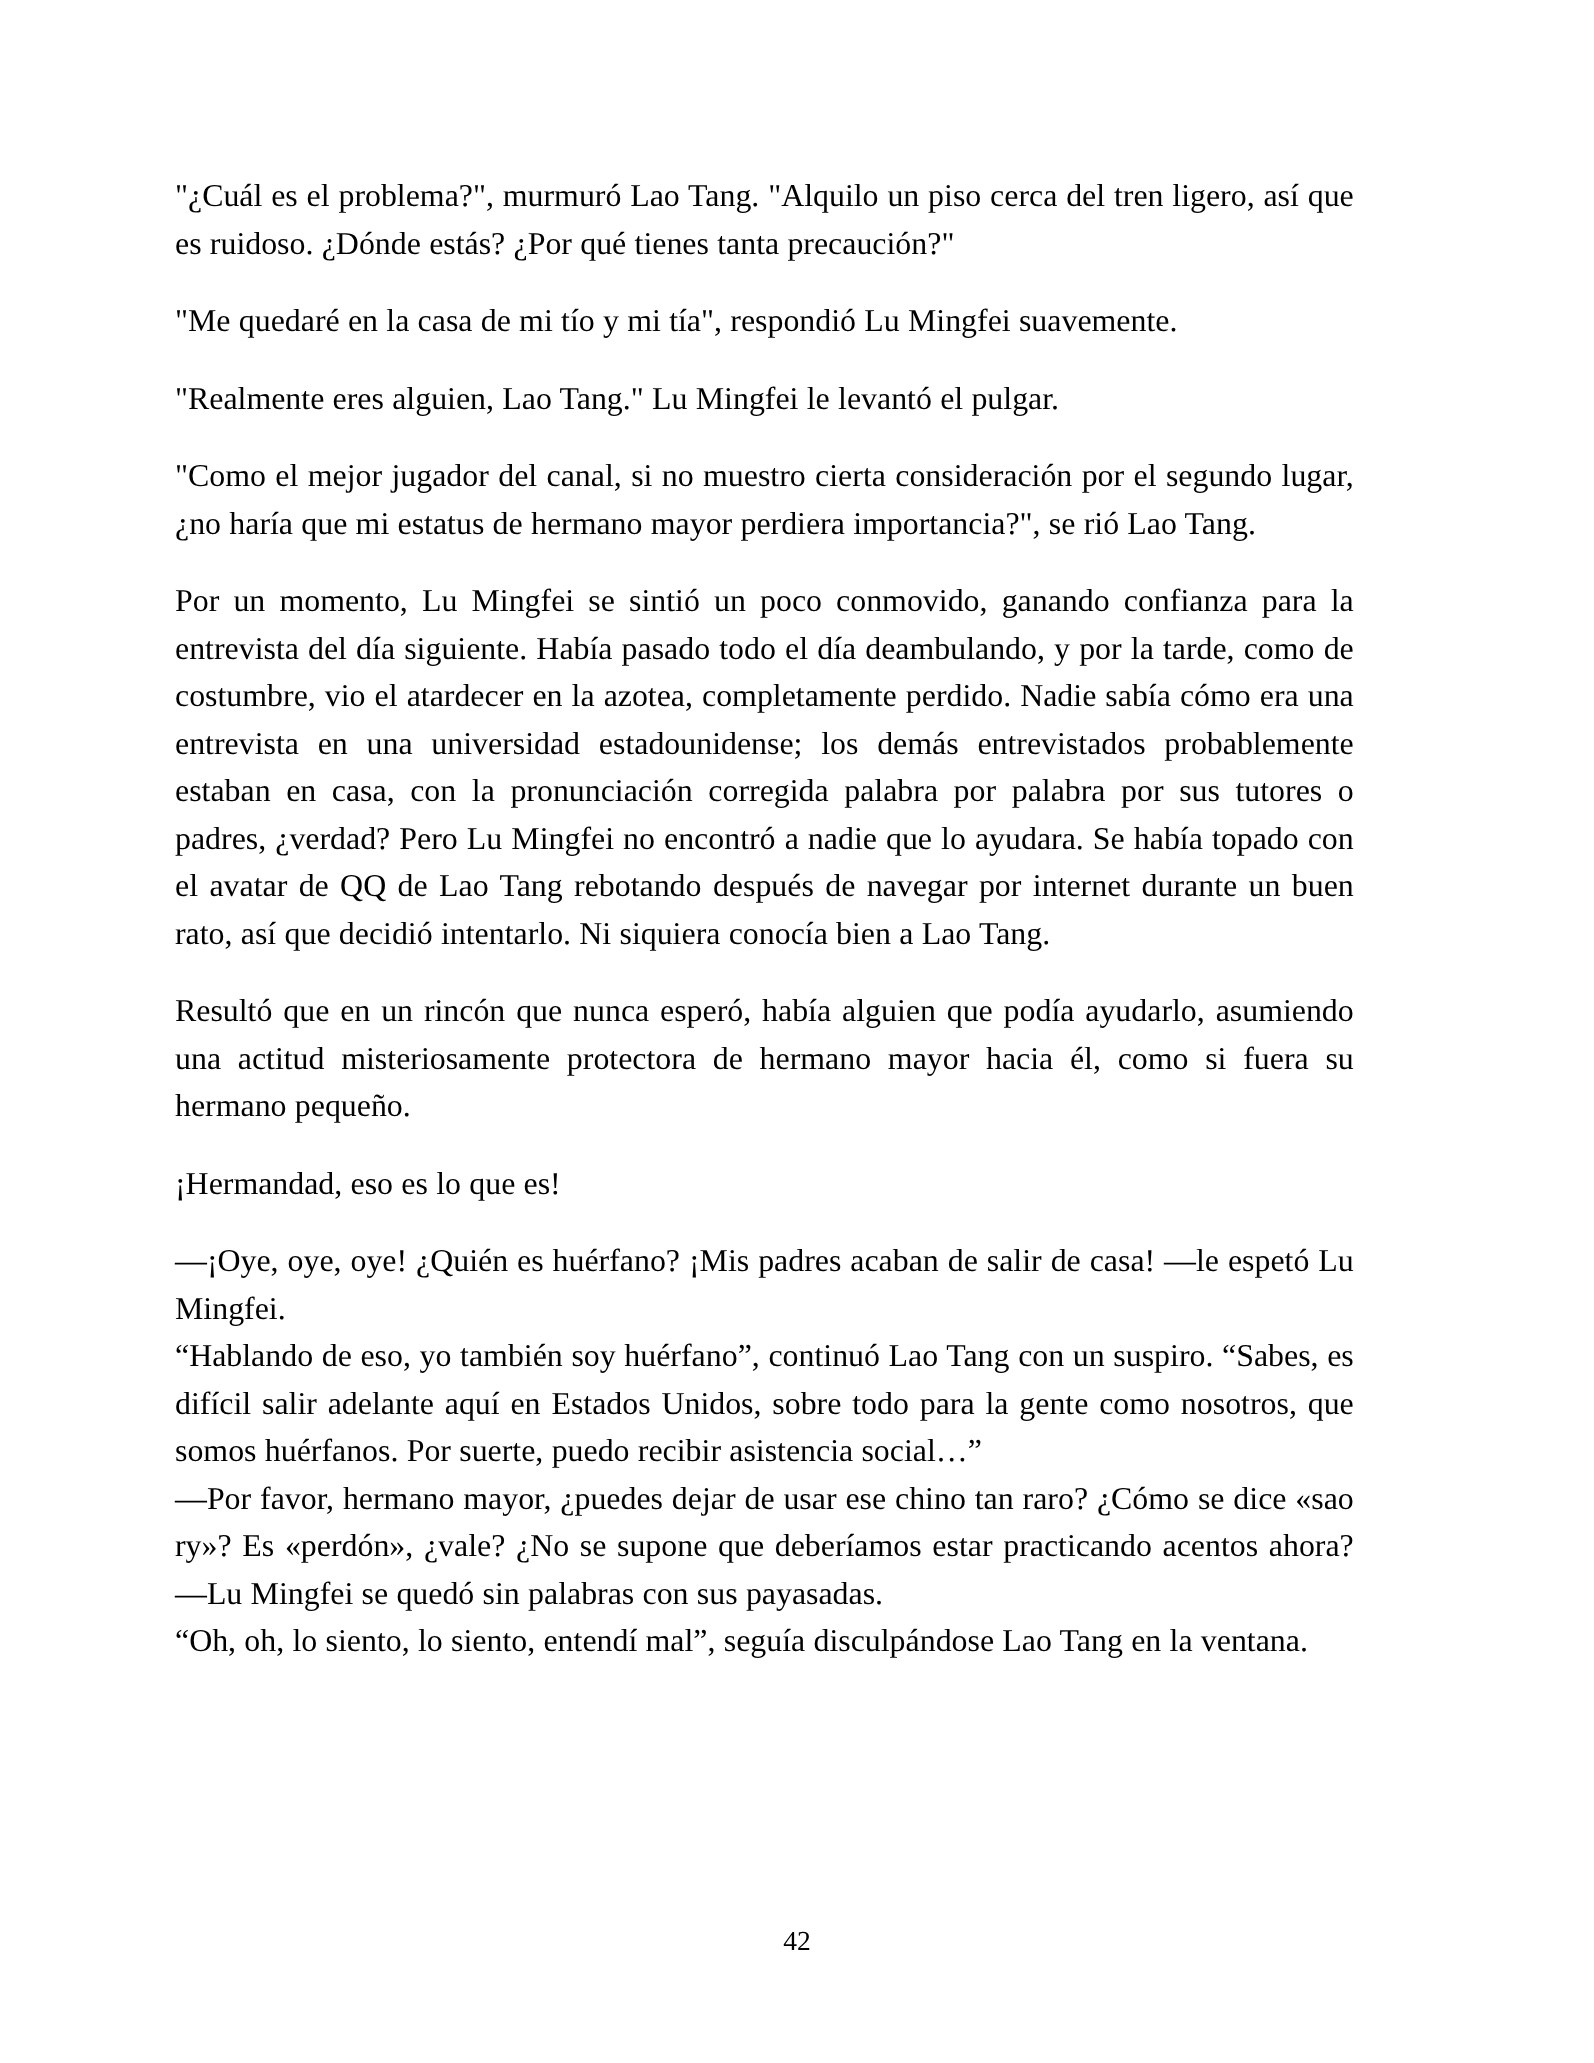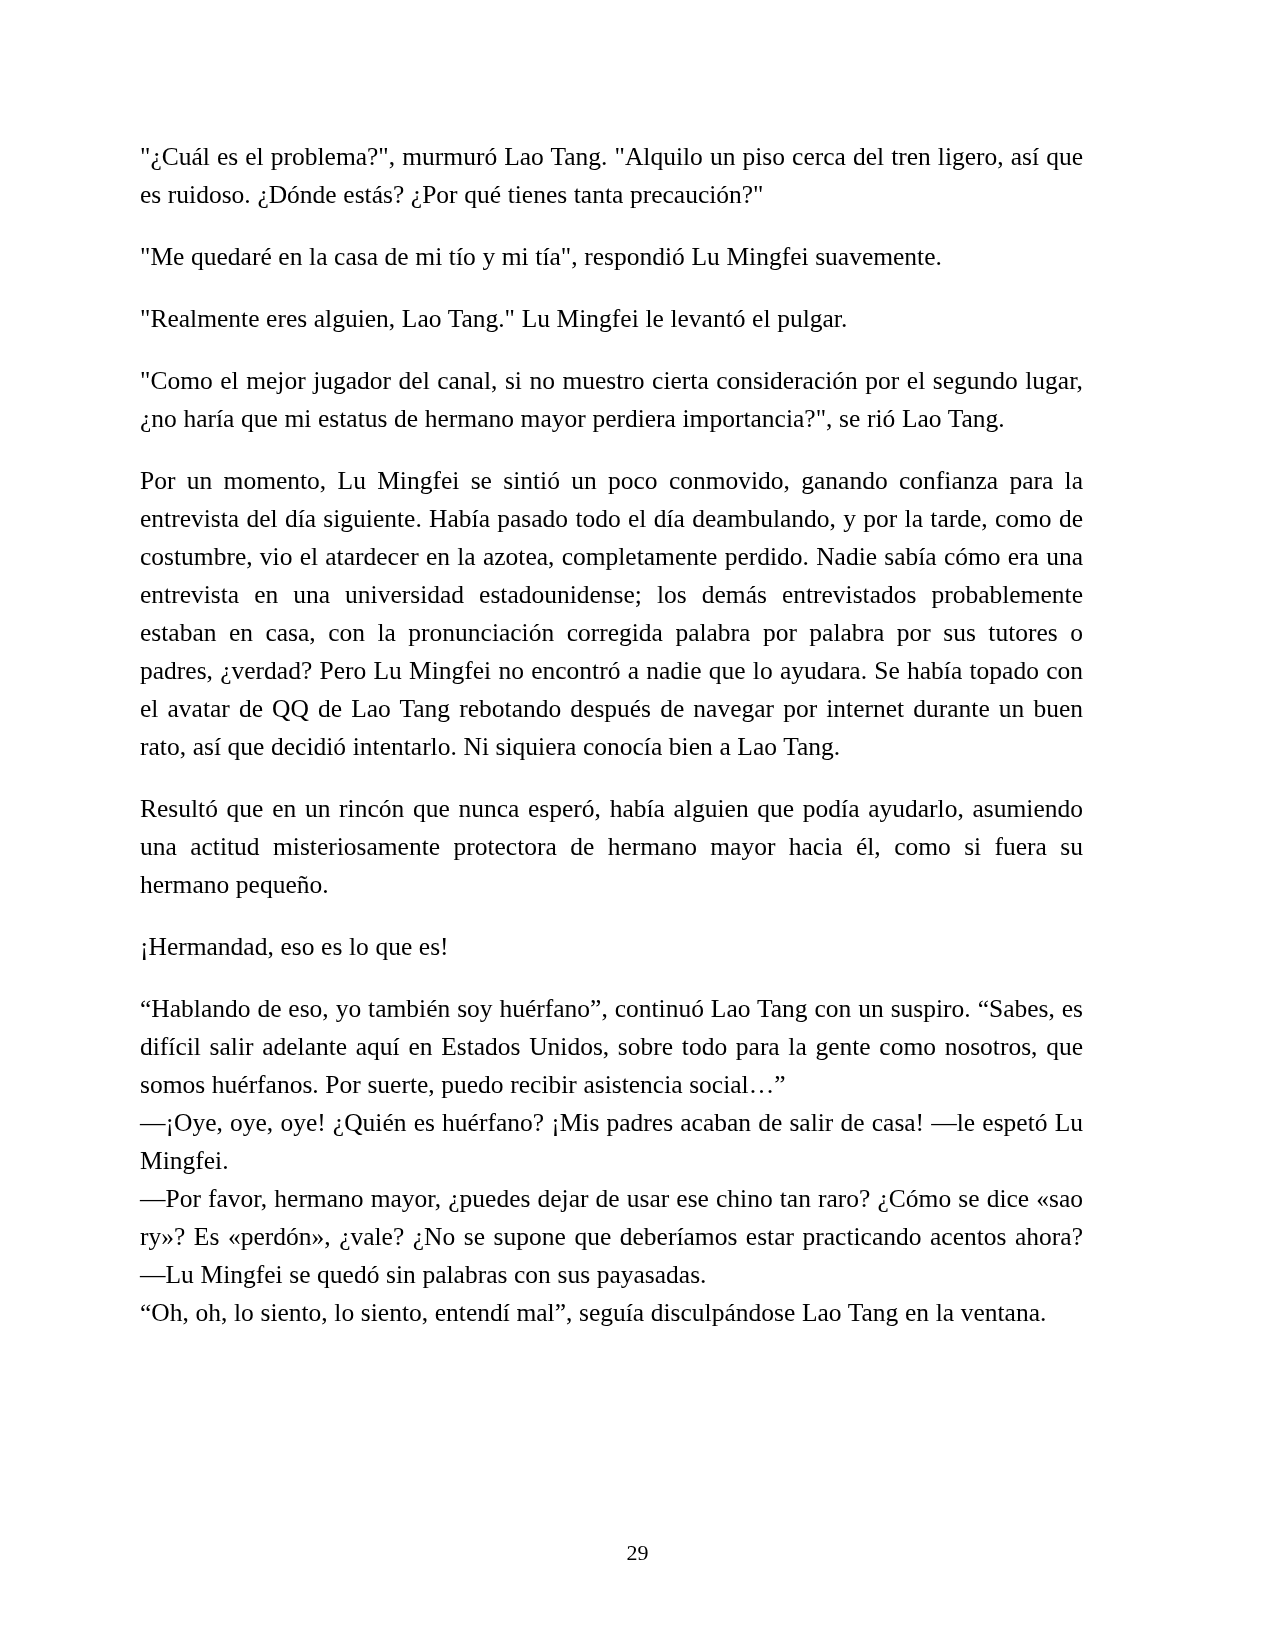--- a/index.html
+++ b/index.html
@@ -62,21 +62,21 @@
 <div class="page">
 
   <div class="content">
     <p class="para">"¿Cuál es el problema?", murmuró Lao Tang. "Alquilo un piso cerca del tren ligero, así que es ruidoso. ¿Dónde estás? ¿Por qué tienes tanta precaución?"</p>
     <p class="para">"Me quedaré en la casa de mi tío y mi tía", respondió Lu Mingfei suavemente.</p>
     <p class="para">"Realmente eres alguien, Lao Tang." Lu Mingfei le levantó el pulgar.</p>
     <p class="para">"Como el mejor jugador del canal, si no muestro cierta consideración por el segundo lugar, ¿no haría que mi estatus de hermano mayor perdiera importancia?", se rió Lao Tang.</p>
     <p class="para">Por un momento, Lu Mingfei se sintió un poco conmovido, ganando confianza para la entrevista del día siguiente. Había pasado todo el día deambulando, y por la tarde, como de costumbre, vio el atardecer en la azotea, completamente perdido. Nadie sabía cómo era una entrevista en una universidad estadounidense; los demás entrevistados probablemente estaban en casa, con la pronunciación corregida palabra por palabra por sus tutores o padres, ¿verdad? Pero Lu Mingfei no encontró a nadie que lo ayudara. Se había topado con el avatar de QQ de Lao Tang rebotando después de navegar por internet durante un buen rato, así que decidió intentarlo. Ni siquiera conocía bien a Lao Tang.</p>
     <p class="para">Resultó que en un rincón que nunca esperó, había alguien que podía ayudarlo, asumiendo una actitud misteriosamente protectora de hermano mayor hacia él, como si fuera su hermano pequeño.</p>
     <p class="para">¡Hermandad, eso es lo que es!</p>
+    <p class="para tight">—¡Oye, oye, oye! ¿Quién es huérfano? ¡Mis padres acaban de salir de casa! —le espetó Lu Mingfei.</p>
     <p class="para tight">“Hablando de eso, yo también soy huérfano”, continuó Lao Tang con un suspiro. “Sabes, es difícil salir adelante aquí en Estados Unidos, sobre todo para la gente como nosotros, que somos huérfanos. Por suerte, puedo recibir asistencia social…”</p>
-    <p class="para tight">—¡Oye, oye, oye! ¿Quién es huérfano? ¡Mis padres acaban de salir de casa! —le espetó Lu Mingfei.</p>
     <p class="para tight">—Por favor, hermano mayor, ¿puedes dejar de usar ese chino tan raro? ¿Cómo se dice «sao ry»? Es «perdón», ¿vale? ¿No se supone que deberíamos estar practicando acentos ahora? —Lu Mingfei se quedó sin palabras con sus payasadas.</p>
     <p class="para tight">“Oh, oh, lo siento, lo siento, entendí mal”, seguía disculpándose Lao Tang en la ventana.</p>
   </div>
 
-  <div class="page-number">29</div>
+  <div class="page-number">42</div>
 
 </div>
 
 </body></html>

